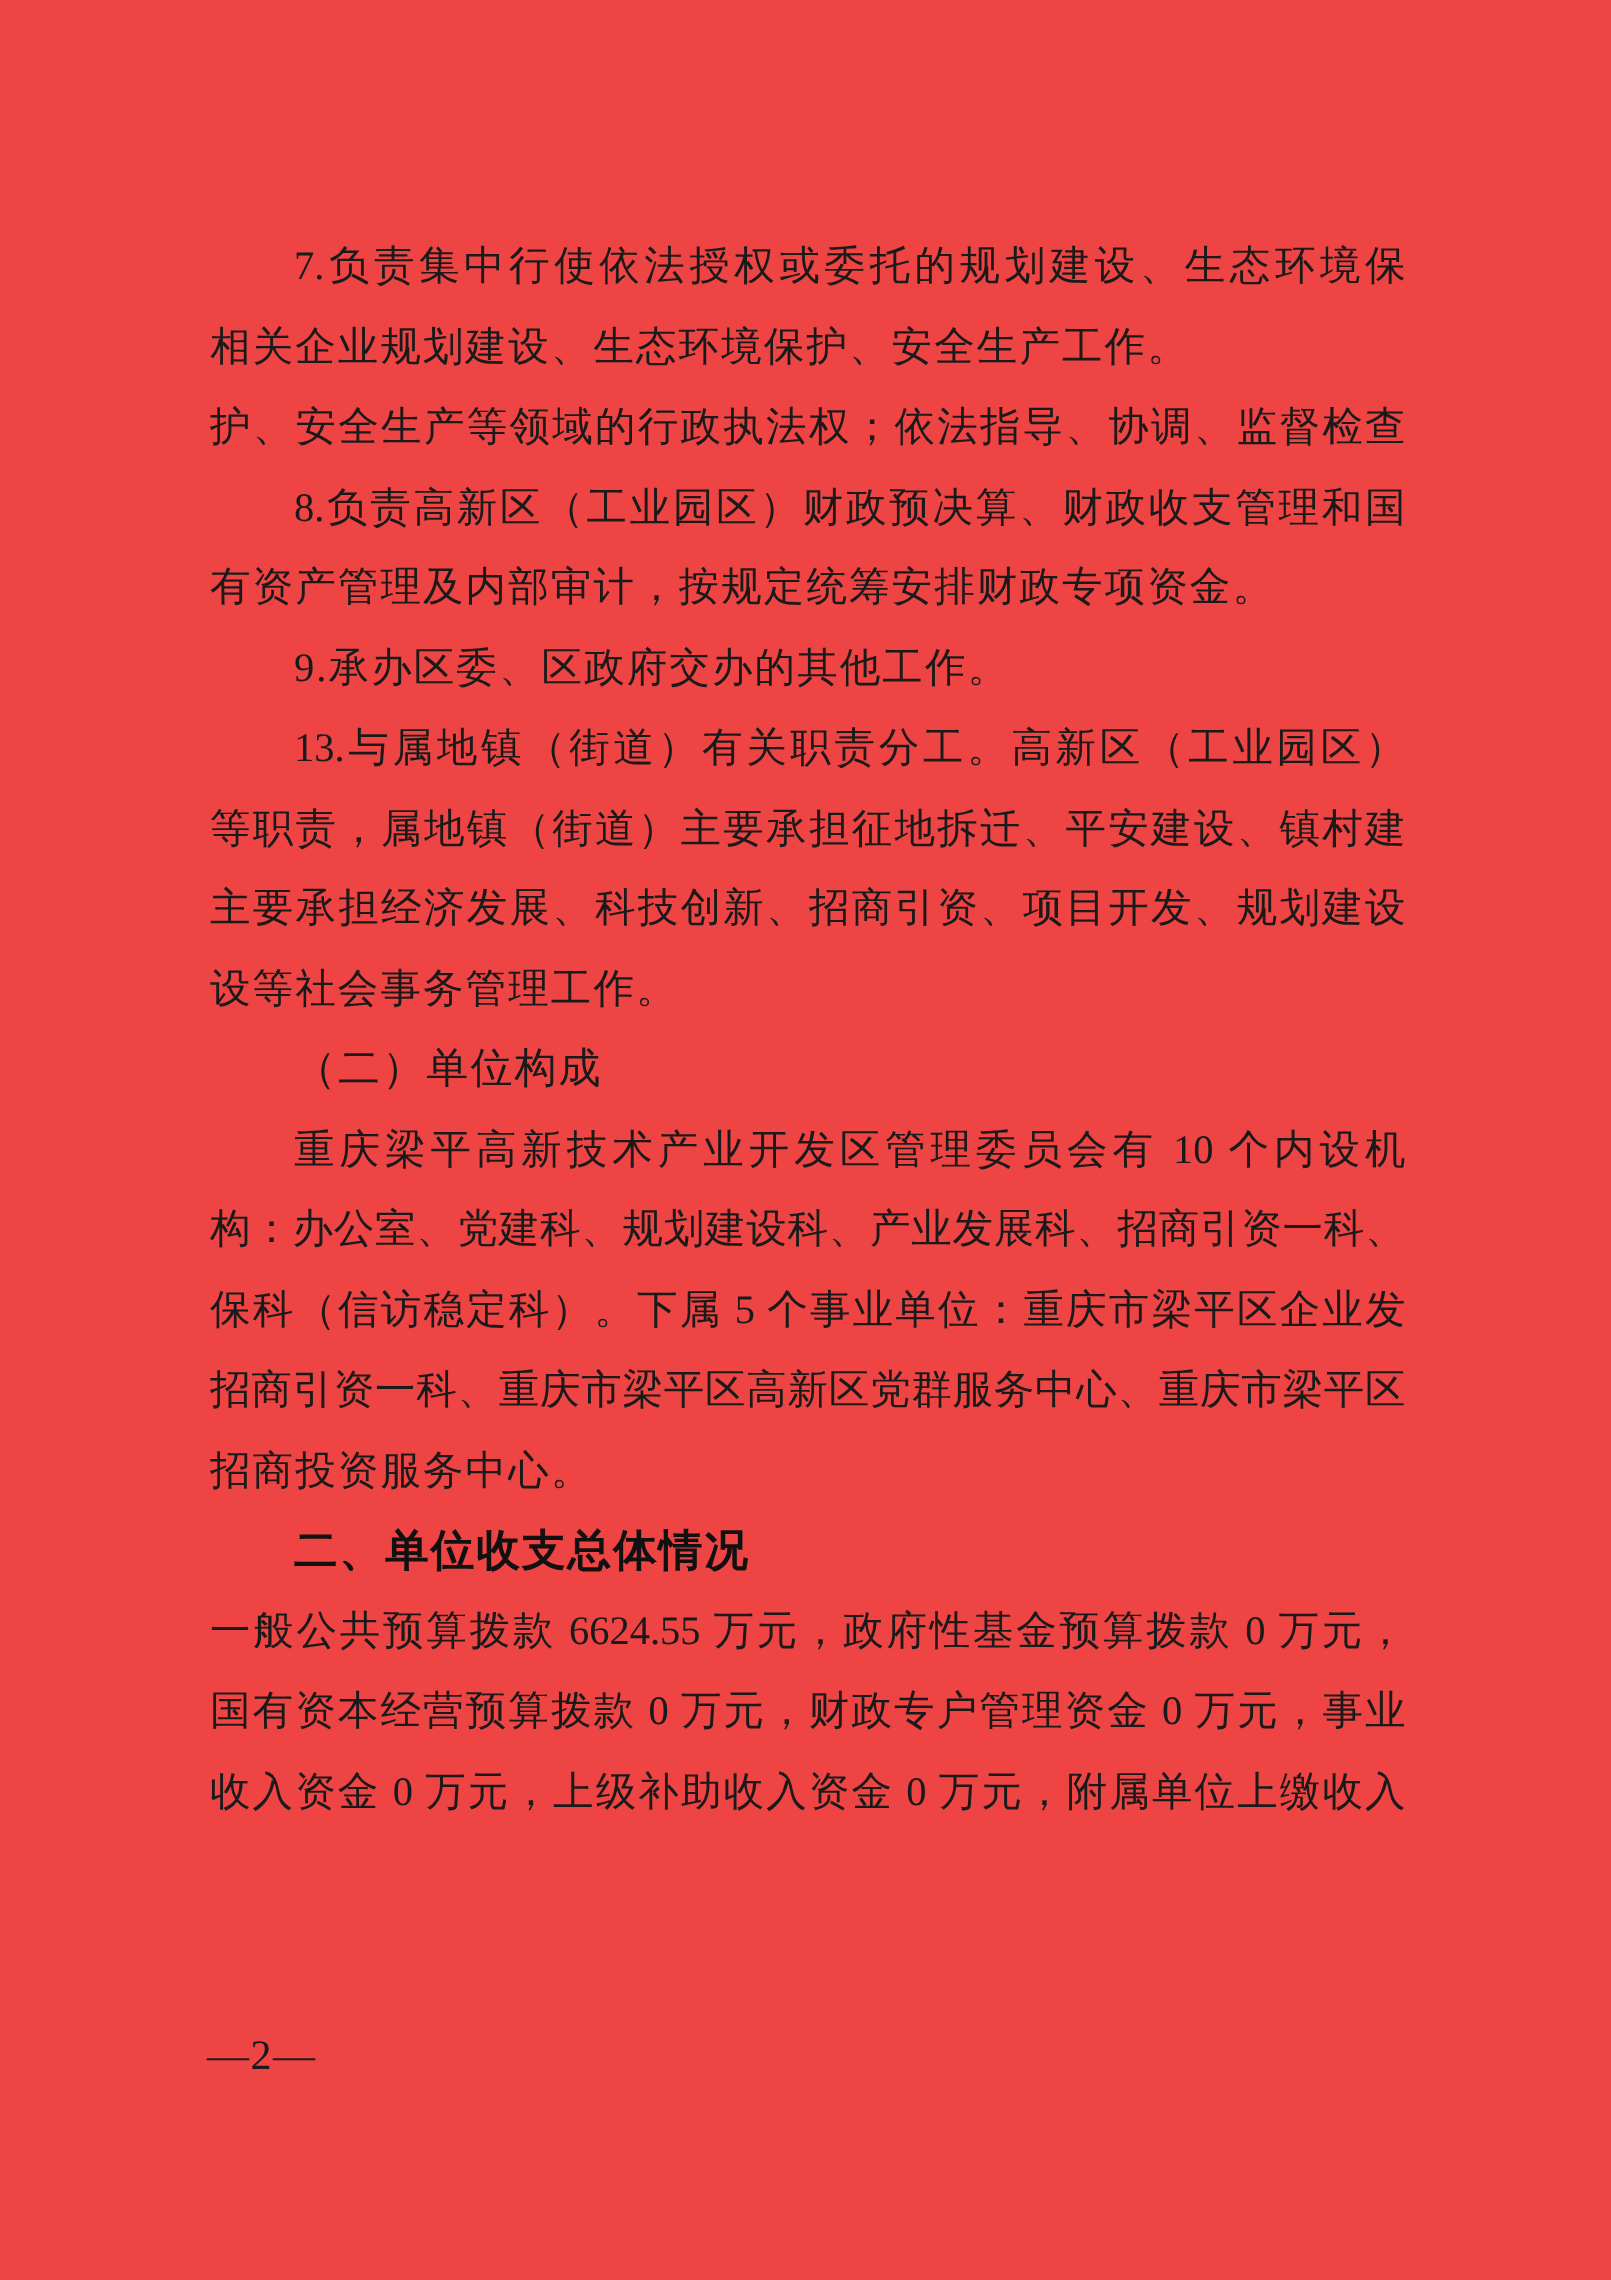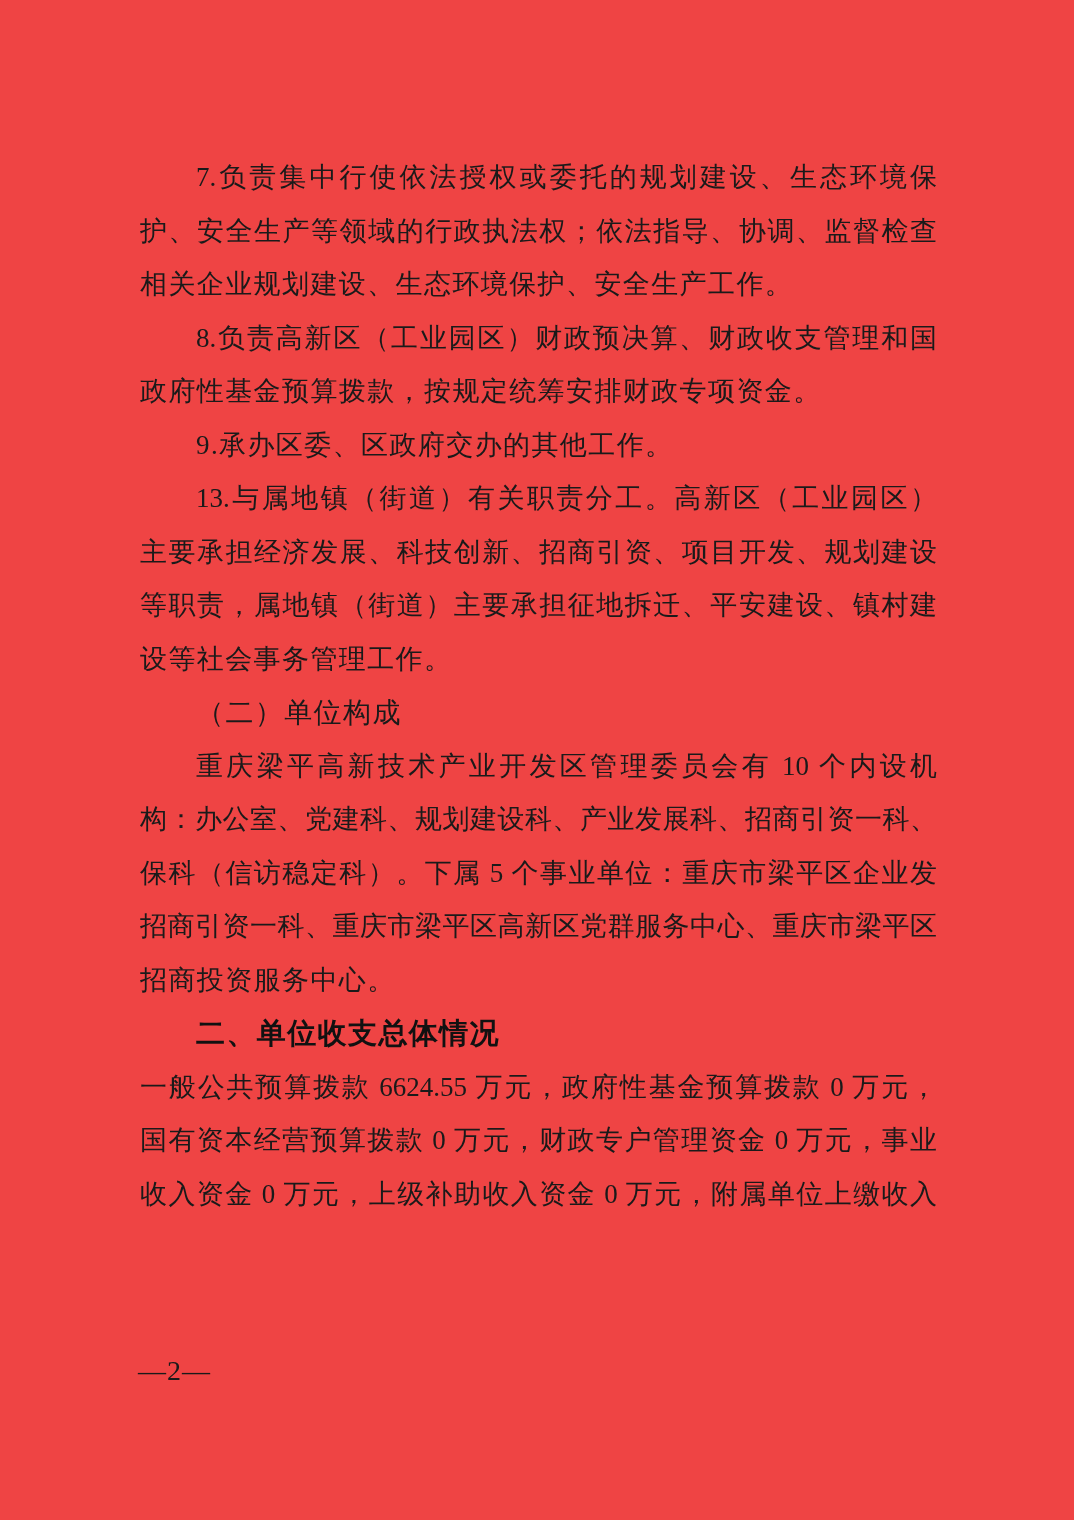--- a/index.html
+++ b/index.html
@@ -56,37 +56,37 @@
   }
 </style>
 </head>
 <body>
 
 <div class="page">
   <main class="content">
 
     <div class="para">
       <div class="line first">7.负责集中行使依法授权或委托的规划建设、生态环境保</div>
+      <div class="line end">相关企业规划建设、生态环境保护、安全生产工作。</div>
       <div class="line">护、安全生产等领域的行政执法权；依法指导、协调、监督检查</div>
-      <div class="line end">相关企业规划建设、生态环境保护、安全生产工作。</div>
     </div>
 
     <div class="para">
       <div class="line first">8.负责高新区（工业园区）财政预决算、财政收支管理和国</div>
-      <div class="line end">政府性基金预算拨款，按规定统筹安排财政专项资金。</div>
+      <div class="line end">有资产管理及内部审计，按规定统筹安排财政专项资金。</div>
     </div>
 
     <div class="para">
       <div class="line first end">9.承办区委、区政府交办的其他工作。</div>
     </div>
 
     <div class="para">
       <div class="line first">13.与属地镇（街道）有关职责分工。高新区（工业园区）</div>
+      <div class="line">等职责，属地镇（街道）主要承担征地拆迁、平安建设、镇村建</div>
       <div class="line">主要承担经济发展、科技创新、招商引资、项目开发、规划建设</div>
-      <div class="line">等职责，属地镇（街道）主要承担征地拆迁、平安建设、镇村建</div>
       <div class="line end">设等社会事务管理工作。</div>
     </div>
 
     <div class="para">
       <div class="line first end h-kai">（二）单位构成</div>
     </div>
 
     <div class="para">
       <div class="line first">重庆梁平高新技术产业开发区管理委员会有 10 个内设机</div>
       <div class="line">构：办公室、党建科、规划建设科、产业发展科、招商引资一科、</div>

